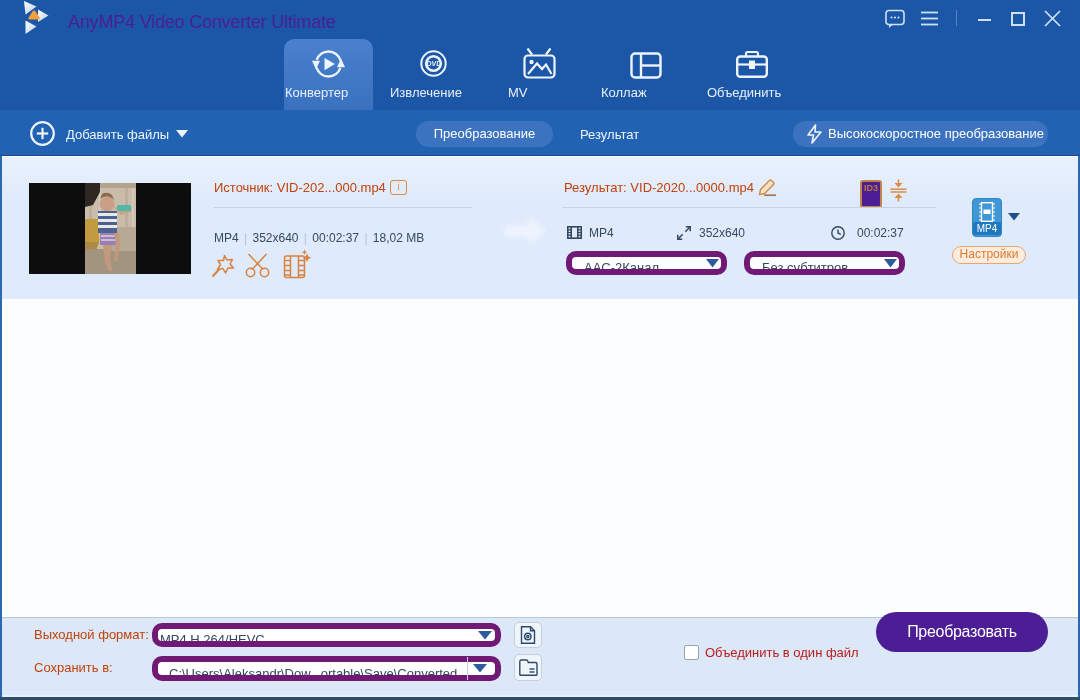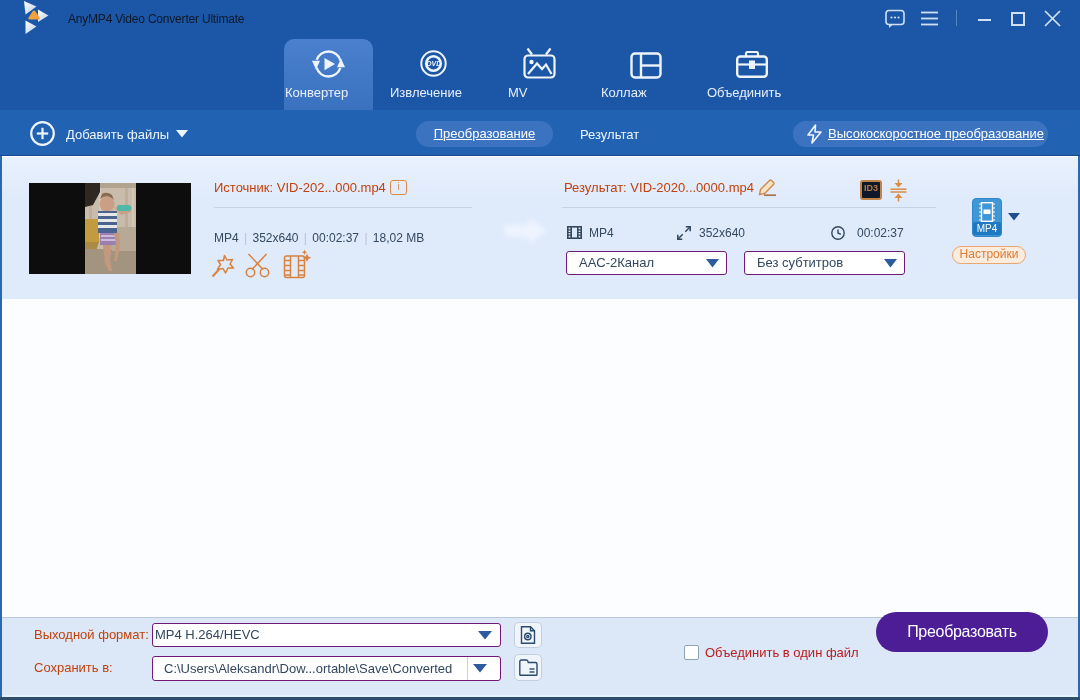--- a/index.html
+++ b/index.html
@@ -8,34 +8,34 @@
   .abs { position:absolute; }
   .titlebar { left:0; top:0; width:1080px; height:110px; background:#1b57a6; }
   .toolbar { left:0; top:110px; width:1080px; height:46px; background:#2163b2; border-bottom:1px solid #17498e; }
   .filerow { left:0; top:157px; width:1080px; height:142px; background:linear-gradient(#e9f1fd, #dfeafb 30%, #dfeafb); }
   .content { left:0; top:299px; width:1080px; height:318px; background:#fbfdff; }
   .bottombar { left:0; top:617px; width:1080px; height:78px; background:#dce8f7; border-top:1px solid #b9c7da; }
   .footer { left:0; top:695px; width:1080px; height:5px; background:linear-gradient(#e3f2fd 0 40%, #2e4d6b 40% 100%); }
   .sideL { left:0; top:156px; width:2px; height:541px; background:#2a68b0; }
   .sideR { left:1078px; top:156px; width:2px; height:541px; background:#2a68b0; }
 
-  .apptitle { left:68px; top:12px; color:#0f172a; font-size:12px; letter-spacing:-0.2px; }
+  .apptitle { left:68px; top:12px; color:#4c1d95; font-size:18px; letter-spacing:-0.2px; }
 
   .tab { top:39px; height:71px; }
   .tab.sel { background:linear-gradient(#4a80cd,#3a72c0); border-radius:10px 10px 0 0; }
   .tablabel { width:100%; top:85px; color:#e9effa; font-size:13px; }
 
-  .pill { top:121px; height:26px; border-radius:13px; background:#3c73c0; color:#fff; font-size:13px; line-height:26px; text-align:center; white-space:nowrap;text-decoration:underline; }
+  .pill { top:121px; height:26px; border-radius:13px; background:#3c73c0; color:#fff; font-size:13px; line-height:26px; text-align:center; white-space:nowrap; }
   .tbtext { color:#eef4fc; font-size:13px; }
 
   .darktext { color:#c2410c; font-size:13px; white-space:nowrap; }
   .meta { color:#35495f; font-size:12px; white-space:nowrap; }
   .sep-line { height:1px; background:#c6d2e2; }
 
-  .ddl { background:#ffffff; border:1px solid #701a75; border-radius:3px; color:#33475e; font-size:13px; white-space:nowrap; overflow:hidden; }
+  .ddl { background:#ffffff; border:6px solid #701a75; border-radius:10px; color:#33475e; font-size:13px; white-space:nowrap; overflow:hidden; }
 
   .mp4btn { left:972px; top:198px; width:30px; height:39px; background:#3f97d6; border:1px solid #2f86c8; border-radius:4px; }
   .nastr { left:952px; top:246px; width:74px; height:18px; border:1.5px solid #e8a771; background:#fcecdd; border-radius:9px; color:#df7a33; font-size:12px; line-height:15px; text-align:center; }
 
   .chk { left:684px; top:645px; width:15px; height:15px; background:#fff; border:1px solid #90a4b8; border-radius:2px; }
   .convertbtn { left:876px; top:612px; width:172px; height:40px; background:#4c1d95; border-radius:20px; color:#fff; font-size:16px; letter-spacing:-0.3px; text-align:center; line-height:40px; }
 </style>
 </head>
 <body>
   <div class="abs titlebar"></div>
@@ -194,21 +194,21 @@
     <path d="M16,11.5 h5 M16,16.5 h5 M16,21.5 h5 M16,26 h5" stroke-width="1.3"></path>
     <path d="M24,4.5 l1.3,3 l3,1.3 l-3,1.3 l-1.3,3 l-1.3,-3 l-3,-1.3 l3,-1.3 Z" fill="#d9823f" stroke="none"></path>
     <path d="M21.5,0.5 l0.8,1.9 l1.9,0.8 l-1.9,0.8 l-0.8,1.9 l-0.8,-1.9 l-1.9,-0.8 l1.9,-0.8 Z" fill="#d9823f" stroke="none"></path>
   </svg>
 
   <div class="abs darktext" style="left:564px;top:180px">Результат: VID-2020...0000.mp4</div>
   <svg class="abs" style="left:757px;top:178px" width="22" height="19" viewBox="0 0 22 19" fill="none" stroke="#cd8a50" stroke-width="1.4">
     <path d="M3.5,11.5 L12.5,2.5 Q13.5,1.5 14.5,2.5 L16.5,4.5 Q17.5,5.5 16.5,6.5 L7.5,15.5 L2.5,16.5 Z" fill="#f8e3c2"></path>
     <line x1="7" y1="17.2" x2="19" y2="17.2" stroke="#a9764a" stroke-width="1.7"></line>
   </svg>
-  <div class="abs" style="left:860px;top:180px;width:22px;height:20px;border:2px solid #c08448;background:#0f172a;border-radius:3px;color:#b97a3f;font-size:9px;font-weight:bold;text-align:center;line-height:12px">ID3</div>
+  <div class="abs" style="left:860px;top:180px;width:22px;height:28px;border:2px solid #c08448;background:#4c1d95;border-radius:3px;color:#b97a3f;font-size:9px;font-weight:bold;text-align:center;line-height:12px">ID3</div>
   <svg class="abs" style="left:890px;top:179px" width="17" height="23" viewBox="0 0 17 23" fill="none" stroke="#d98d44" stroke-width="1.5">
     <line x1="8.5" y1="0.5" x2="8.5" y2="4"></line>
     <path d="M4.5,4 L12.5,4 L8.5,8.5 Z" fill="#d98d44" stroke="none"></path>
     <line x1="0.5" y1="10.2" x2="16.5" y2="10.2"></line>
     <line x1="0.5" y1="13" x2="16.5" y2="13"></line>
     <path d="M4.5,19 L12.5,19 L8.5,14.5 Z" fill="#d98d44" stroke="none"></path>
     <line x1="8.5" y1="19" x2="8.5" y2="22.5"></line>
   </svg>
   <div class="abs sep-line" style="left:562px;top:207px;width:374px"></div>
 

